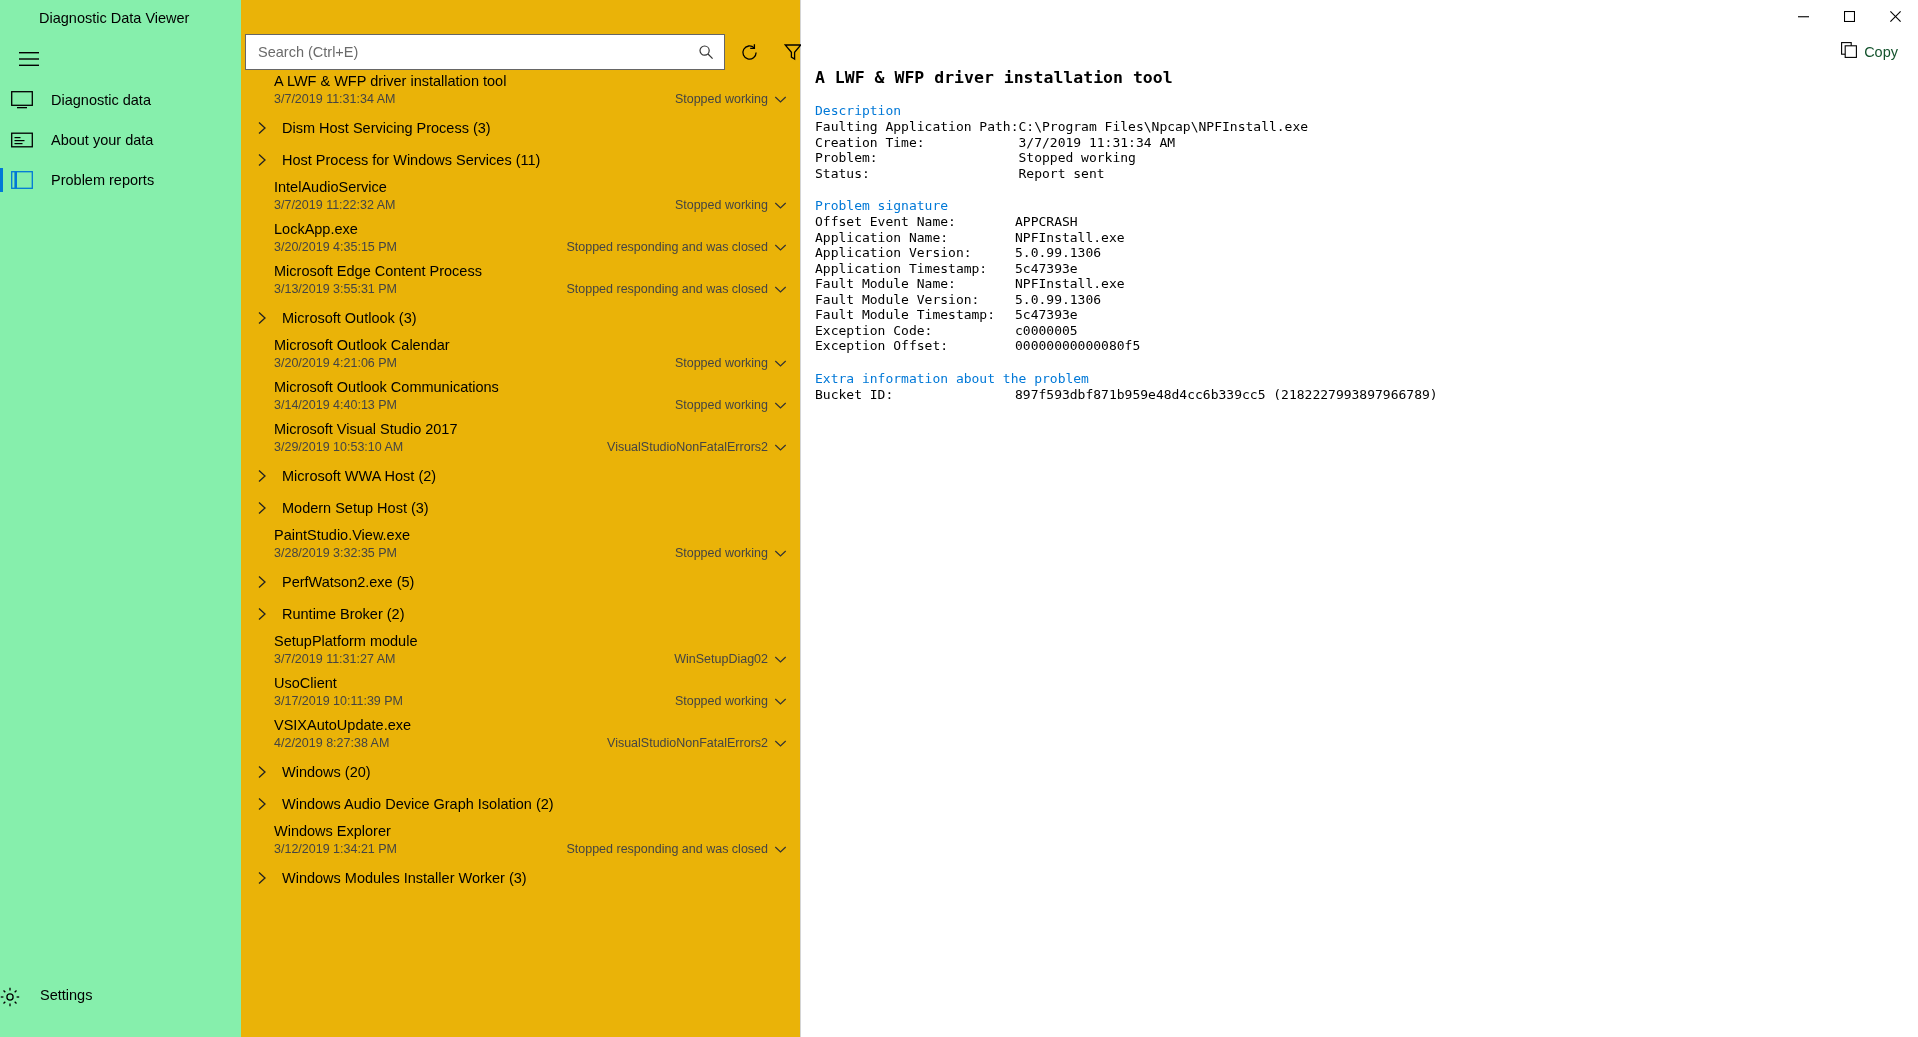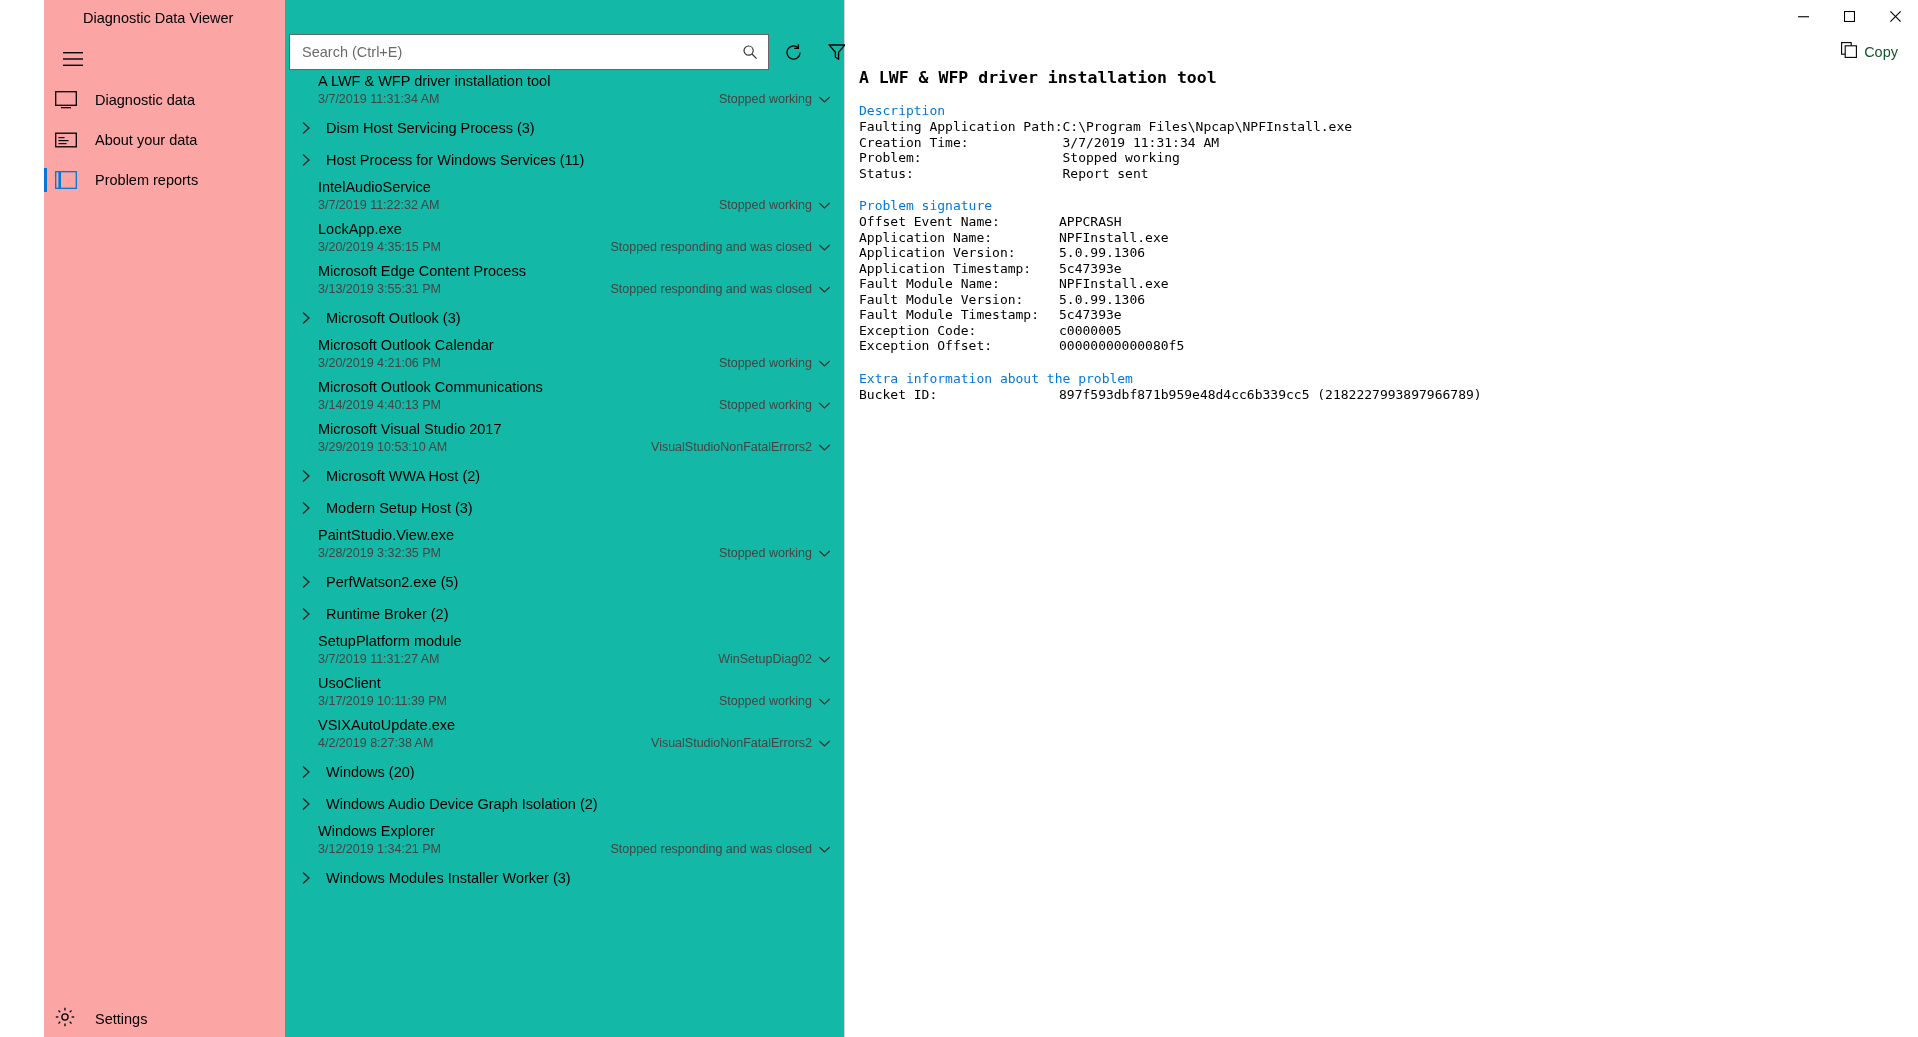--- a/index.html
+++ b/index.html
@@ -17,24 +17,23 @@
     width: 1918px;
     height: 1037px;
     display: flex;
     background: #ffffff;
   }
 
   
   .sidebar {
     width: 241px;
     height: 1037px;
-    background: #fca5a5;
+    background: #86efac;
     flex: 0 0 241px;
     position: relative;
-    margin-left: 44px;
   }
   .sidebar-title {
     position: absolute;
     top: 10px;
     left: 39px;
     font-size: 14.5px;
     color: #000;
   }
   .hamburger {
     position: absolute;
@@ -86,43 +85,42 @@
   }
   .nav-item.selected .nav-label { font-weight: 400; }
 
   .settings-item {
     position: absolute;
     bottom: 10px;
     left: 0;
     width: 241px;
     height: 40px;
     display: flex;
-    align-items: flex-end;
-    padding-left: 11px;
+    align-items: flex-start;
     cursor: pointer;
   }
   .settings-item .nav-icon {
     width: 34px;
     display: flex;
     align-items: center;
     color: #000;
   }
   .settings-item .nav-label {
     font-size: 14.5px;
     color: #000;
     margin-left: 6px;
   }
 
   
   .mid {
     width: 560px;
     flex: 0 0 560px;
     height: 1037px;
     position: relative;
-    background: #14b8a6;
+    background: #eab308;
     border-right: 1px solid #d4d4d4;
   }
   .search-bar {
     position: absolute;
     top: 33px;
     left: 4px;
     display: flex;
     align-items: center;
   }
   .search-box {

